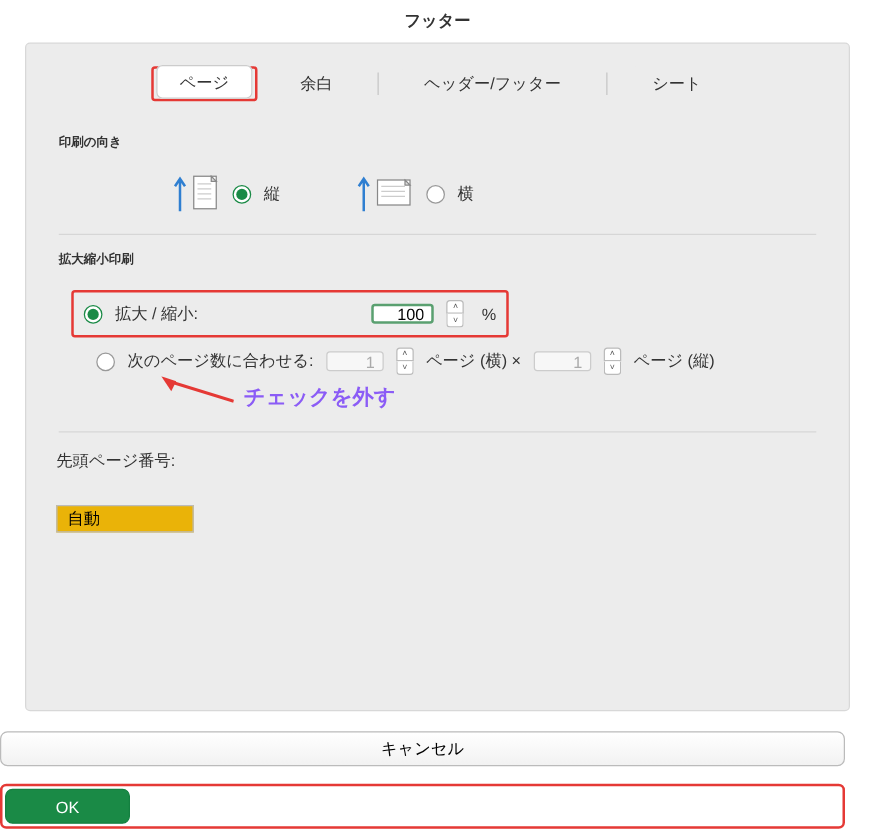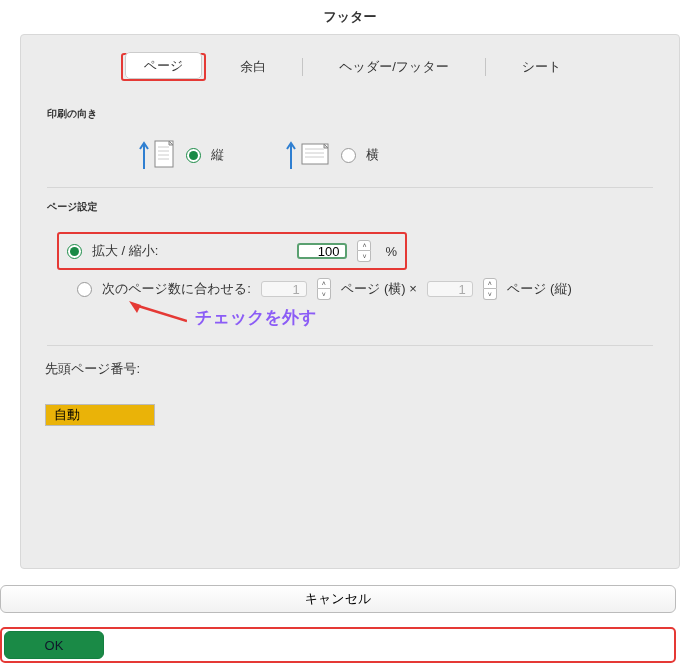--- a/index.html
+++ b/index.html
@@ -178,21 +178,21 @@
       min-width: 100px;
       height: 28px;
       border-radius: 6px;
       border: 1px solid #bbb;
       background: linear-gradient(#fff,#f2f2f2);
       font-size: 13px;
       cursor: pointer;
     }
     .btn-ok {
       background: #1a8a46;
-      color: #0f172a;
+      color: #ffffff;
       border: 1px solid #148040;
     }
     .ok-highlight { border: 2px solid #e53935; padding: 2px; border-radius: 5px; }
   </style>
 </head>
 <body>
 
 <div class="title-bar">フッター</div>
 
 <div class="dialog-body">
@@ -245,21 +245,21 @@
         </span>
         <span class="radio"></span>
         <span class="radio-label">横</span>
       </div>
     </div>
   </div>
 
   <hr class="divider">
 
   <div class="section">
-    <div class="section-title">ページ設定</div>
+    <div class="section-title">拡大縮小印刷</div>
 
     <div class="scale-row scale-row1 highlight-red">
       <span class="radio filled">
           <span class="dot"></span>
         </span>
       <span>拡大 / 縮小:</span>
       <span style="flex:1"></span>
       <input class="num-input" value="100" style="">
       <span class="spinner">
         <span class="up">˄</span>

